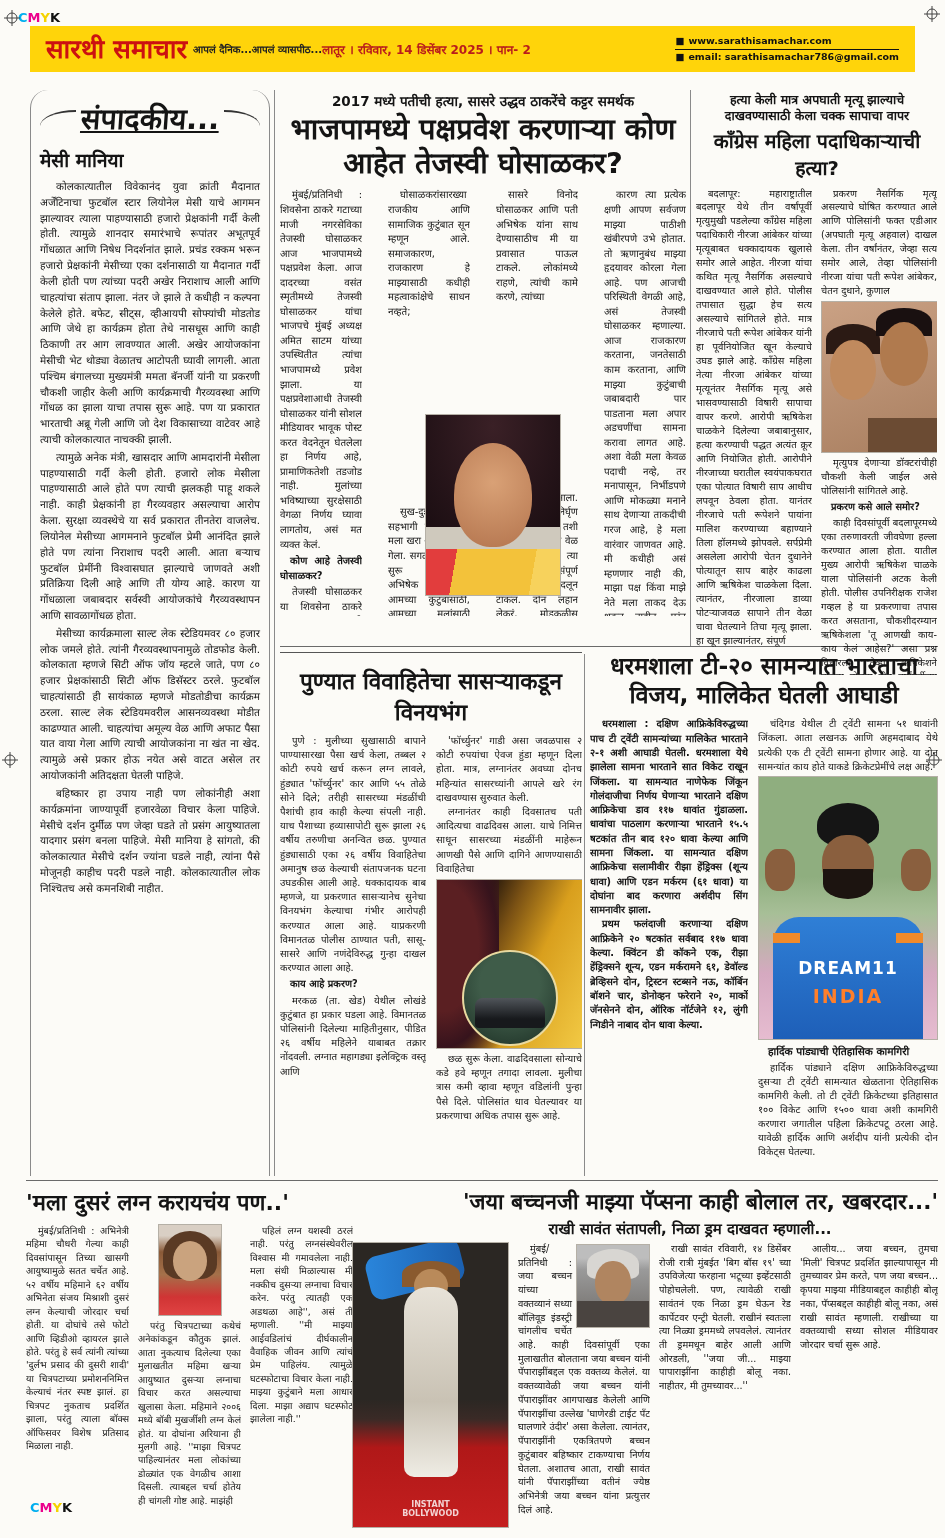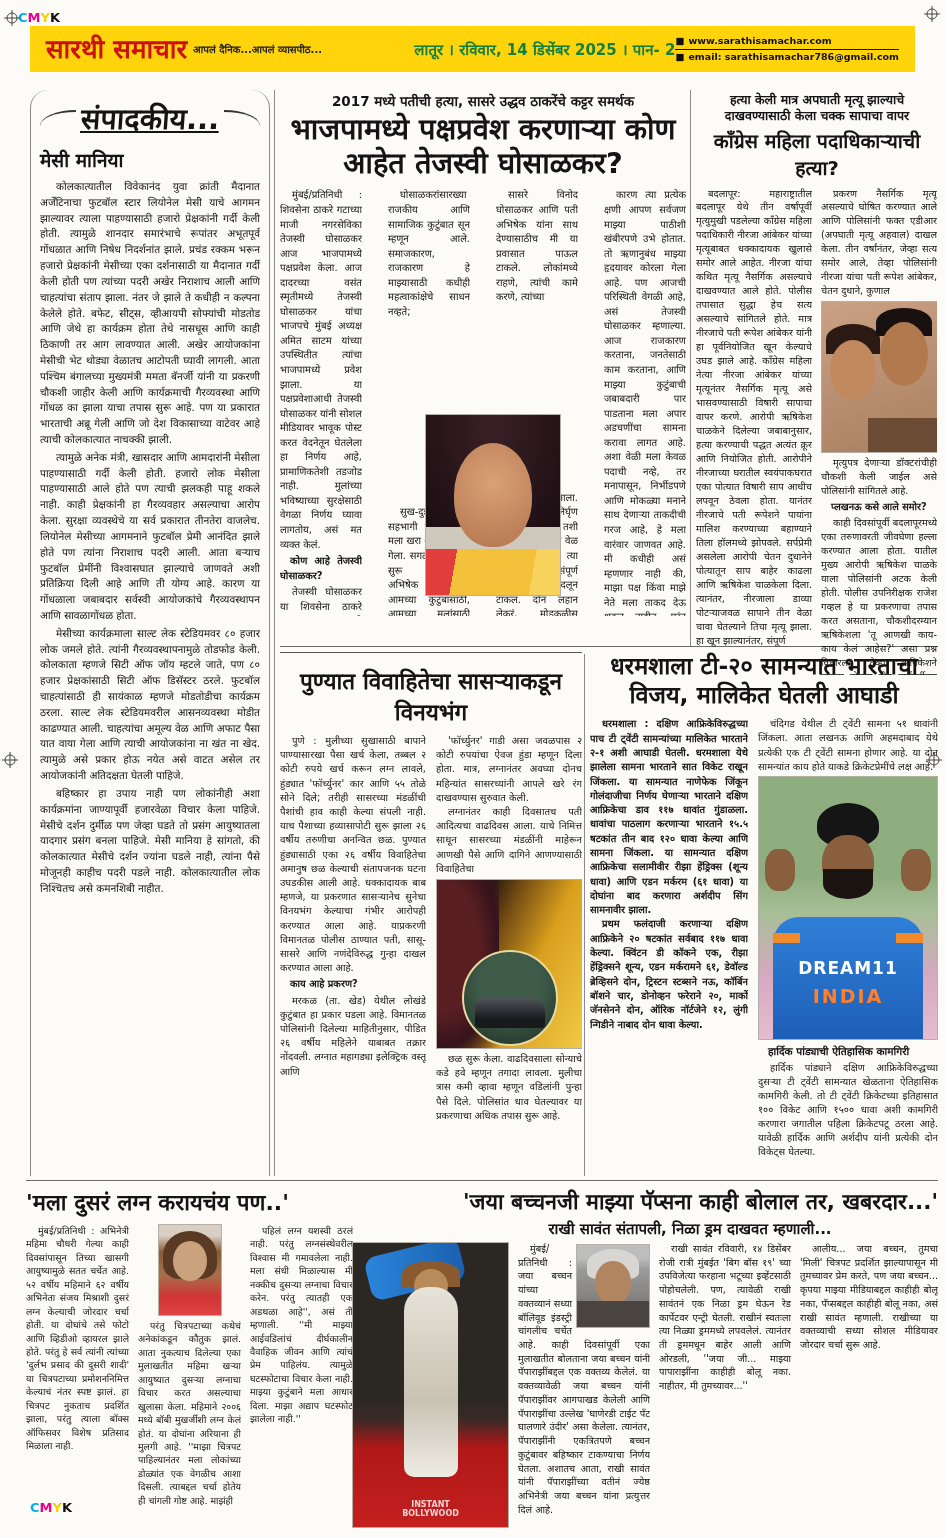--- a/index.html
+++ b/index.html
@@ -8,21 +8,21 @@
   
   .cmyk{position:absolute;font-weight:bold;font-size:13px;letter-spacing:0;}
   .cmyk .c{color:#00aeef}.cmyk .m{color:#ec008c}.cmyk .y{color:#f5d300}.cmyk .k{color:#111}
   .regmark{position:absolute;width:16px;height:16px;}
   .regmark svg{display:block}
   
   .masthead{position:absolute;left:30px;top:26px;width:885px;height:46px;background:#ffd40a;
             display:flex;align-items:center;padding:0 16px;box-sizing:border-box;}
   .mast-name{color:#cc1111;font-weight:bold;font-size:26px;line-height:1;white-space:nowrap;}
   .mast-tag{font-size:10px;font-weight:bold;color:#222;margin-left:6px;white-space:nowrap;align-self:center;}
-  .mast-date{flex:1;text-align:right;font-weight:bold;font-size:15px;color:#15803d;white-space:nowrap;}
+  .mast-date{flex:1;text-align:left;font-weight:bold;font-size:12px;color:#b91c1c;white-space:nowrap;}
   .mast-contact{font-size:9.5px;font-weight:bold;color:#111;line-height:1.5;white-space:nowrap;}
   .mast-contact .row{display:flex;align-items:center;gap:4px;}
   .mast-contact .row+.row{border-top:1px solid #111;}
   
   .vr{position:absolute;width:1px;background:#8a8a8a;}
   .hr{position:absolute;height:1px;background:#6a6a6a;}
   
   .editorial{position:absolute;left:30px;top:90px;width:240px;height:1086px;box-sizing:border-box;
              border-left:1px solid #8a8a8a;border-right:1px solid #8a8a8a;border-radius:18px 18px 0 0;
              padding:6px 9px;overflow:hidden;}
@@ -243,21 +243,21 @@
         <p>प्रकरण नैसर्गिक मृत्यू असल्याचे घोषित करण्यात आले आणि पोलिसांनी फक्त एडीआर (अपघाती मृत्यू अहवाल) दाखल केला. तीन वर्षांनंतर, जेव्हा सत्य समोर आले, तेव्हा पोलिसांनी नीरजा यांचा पती रूपेश आंबेकर, चेतन दुधाने, कुणाल</p>
         <div class="photo couple">
           <div class="bg"></div>
           <div class="h1"></div>
           <div class="f1"></div>
           <div class="h2"></div>
           <div class="f2"></div>
           <div class="s2"></div>
         </div>
         <p>मृत्युपत्र देणाऱ्या डॉक्टरांचीही चौकशी केली जाईल असे पोलिसांनी सांगितले आहे.</p>
-        <div class="subhead">प्लखनऊ कसे आले समोर?</div>
+        <div class="subhead">प्रकरण कसे आले समोर?</div>
         <p>काही दिवसांपूर्वी बदलापूरमध्ये एका तरुणावरती जीवघेणा हल्ला करण्यात आला होता. यातील मुख्य आरोपी ऋषिकेश चाळके याला पोलिसांनी अटक केली होती. पोलीस उपनिरीक्षक राजेश गव्हल हे या प्रकरणाचा तपास करत असताना, चौकशीदरम्यान ऋषिकेशला 'तू आणखी काय-काय केलं आहेस?' असा प्रश्न विचारला. तेव्हा ऋषिकेशने बोलता बोलता तीन वर्षांपूर्वीच्या एका हत्येचा खुलासा केल्यावर हा धक्कादायक प्रकार समोर आला.</p>
       </div>
     </div>
   </div>
 
   <div class="pune">
     <div class="toprule"></div>
     <div class="headline">पुण्यात विवाहितेचा सासऱ्याकडून विनयभंग</div>
     <div class="cols">
       <div class="col">

